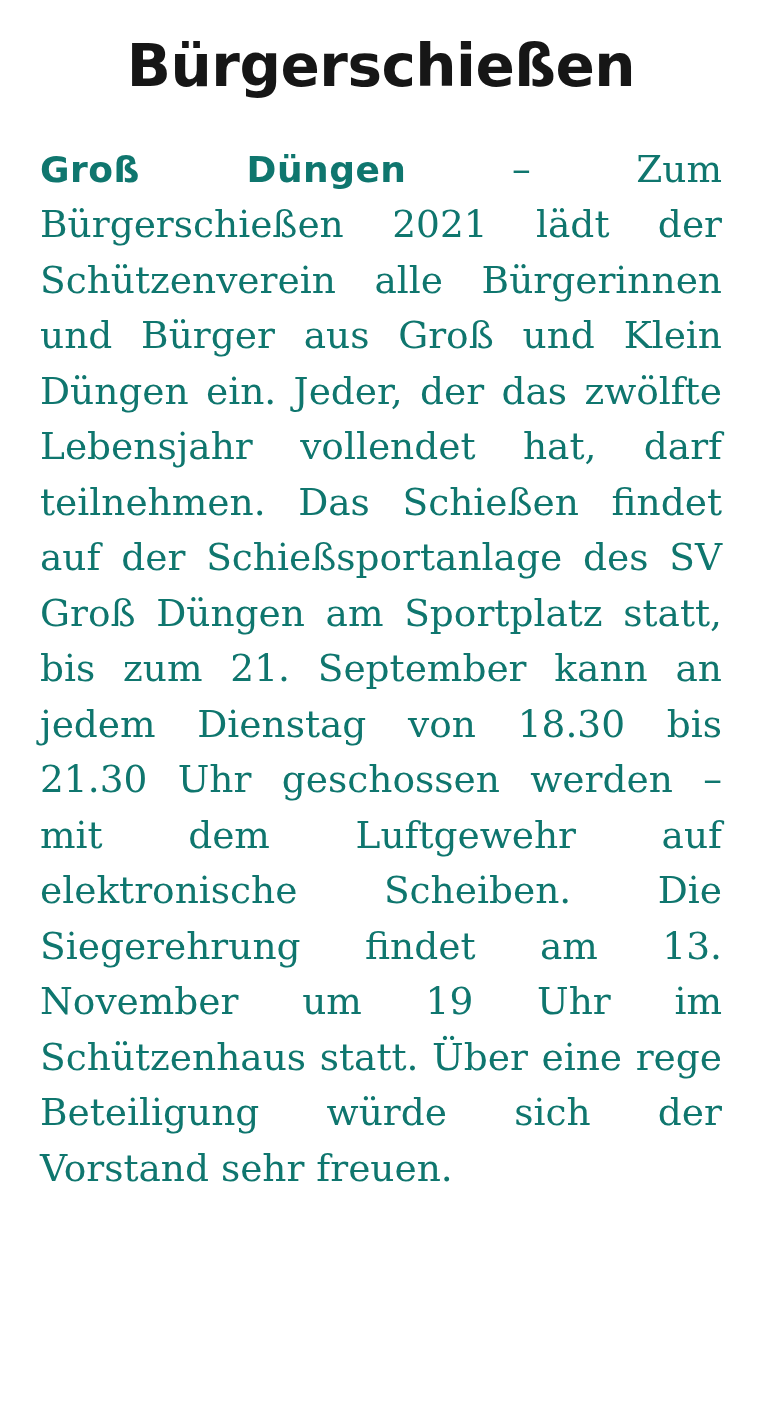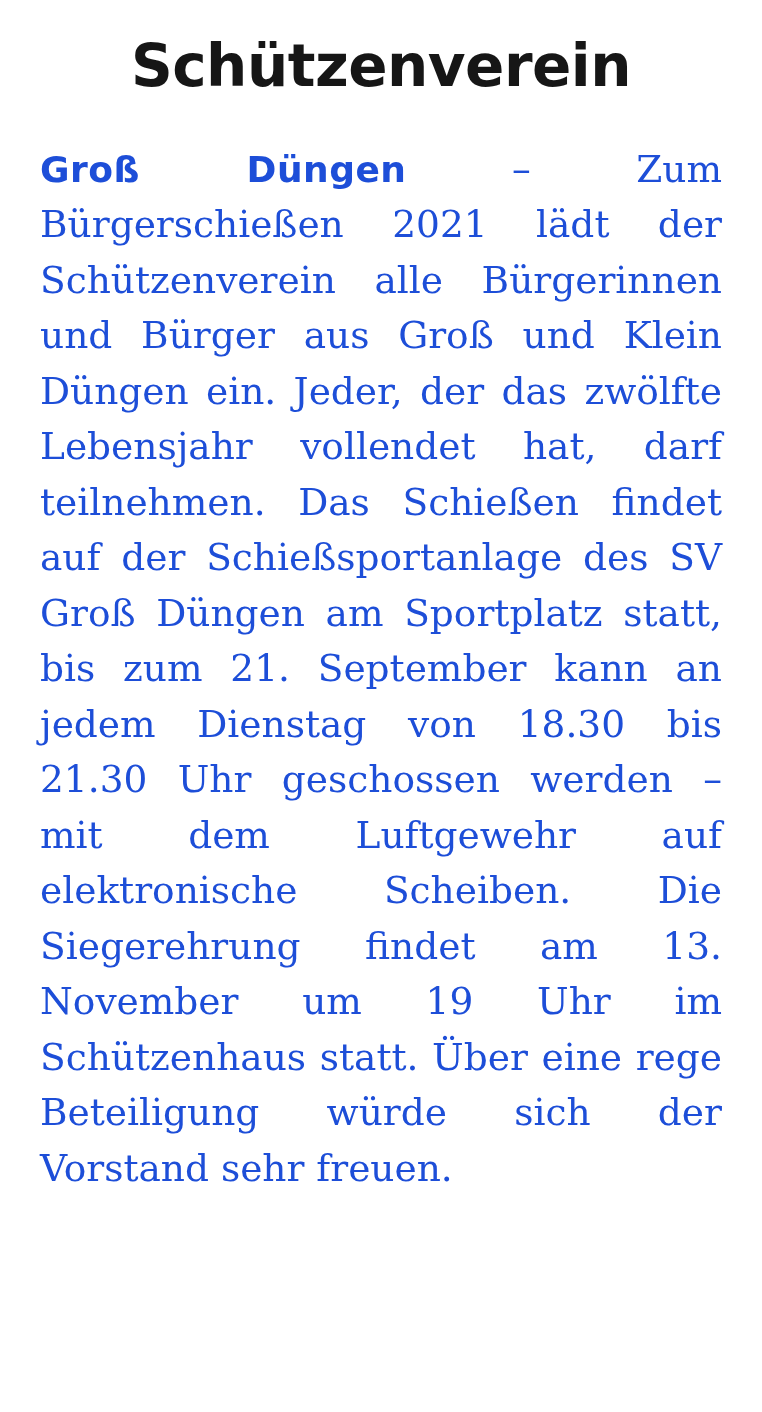--- a/index.html
+++ b/index.html
@@ -34,38 +34,38 @@
   .headline .line {
     display: block;
     white-space: nowrap;
   }
   .body-text {
     font-family: "DejaVu Serif", serif;
     font-size: 37.5px;
     line-height: 55.5px;
     text-align: justify;
     text-justify: inter-word;
-    color: #1d4ed8;
+    color: #0f766e;
     hyphens: manual;
     margin: 0;
   }
   .body-text .lead {
     font-family: "DejaVu Sans", sans-serif;
     font-weight: bold;
     font-size: 36px;
     letter-spacing: 0.5px;
   }
   .para-inner {
     display: block;
   }
 </style>
 </head>
 <body>
 
 <div class="article">
 
   <h1 class="headline">
-    <span class="line">Schützenverein</span>
+    <span class="line">Bürgerschießen</span>
   </h1>
 
   <p class="body-text"><span class="lead">Groß Düngen</span><span> – </span><span class="para-inner" style="display:inline">Zum Bürgerschießen 2021 lädt der Schützenverein alle Bürgerinnen und Bürger aus Groß und Klein Düngen ein. Jeder, der das zwölfte Lebensjahr vollendet hat, darf teilnehmen. Das Schießen findet auf der Schießsportanlage des SV Groß Düngen am Sportplatz statt, bis zum 21. September kann an jedem Dienstag von 18.30 bis 21.30 Uhr geschossen werden – mit dem Luftgewehr auf elektronische Scheiben. Die Siegerehrung findet am 13. November um 19 Uhr im Schützenhaus statt. Über eine rege Beteiligung würde sich der Vorstand sehr freuen.</span></p>
 
 </div>
 
 </body></html>

